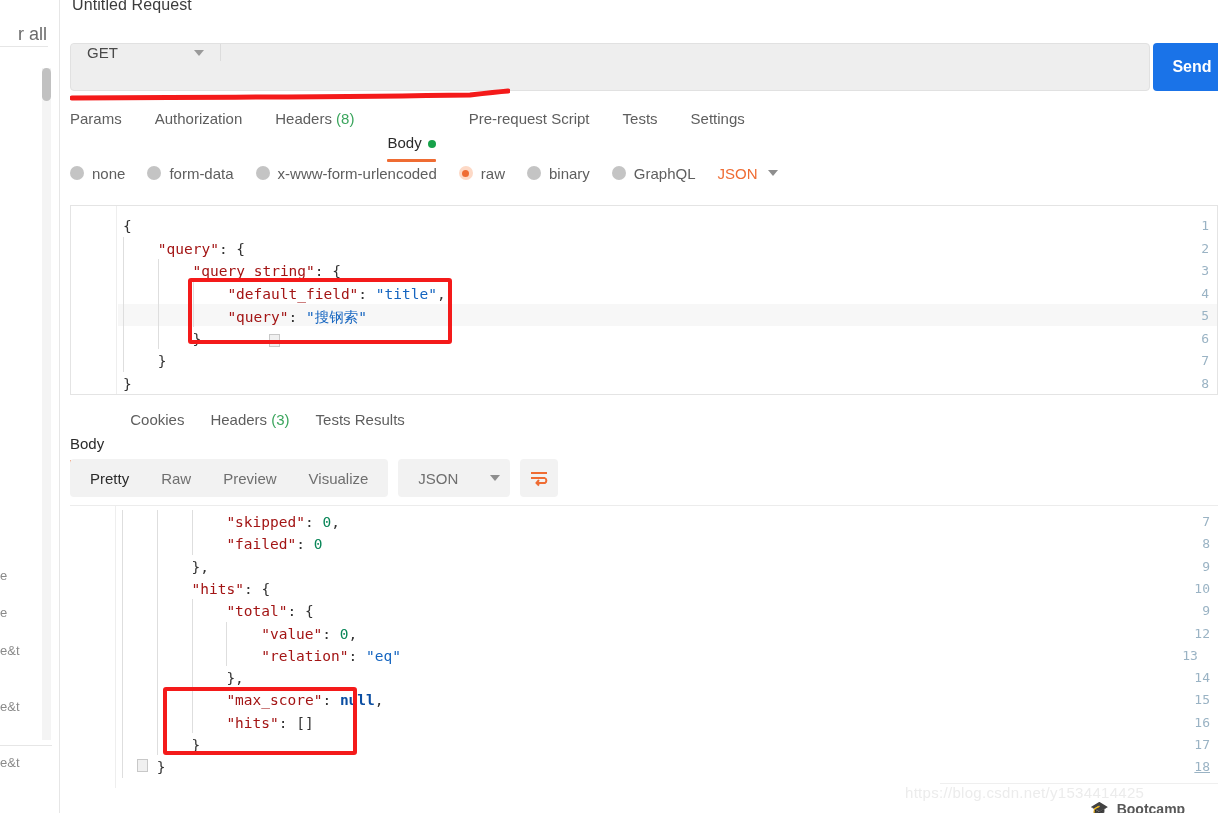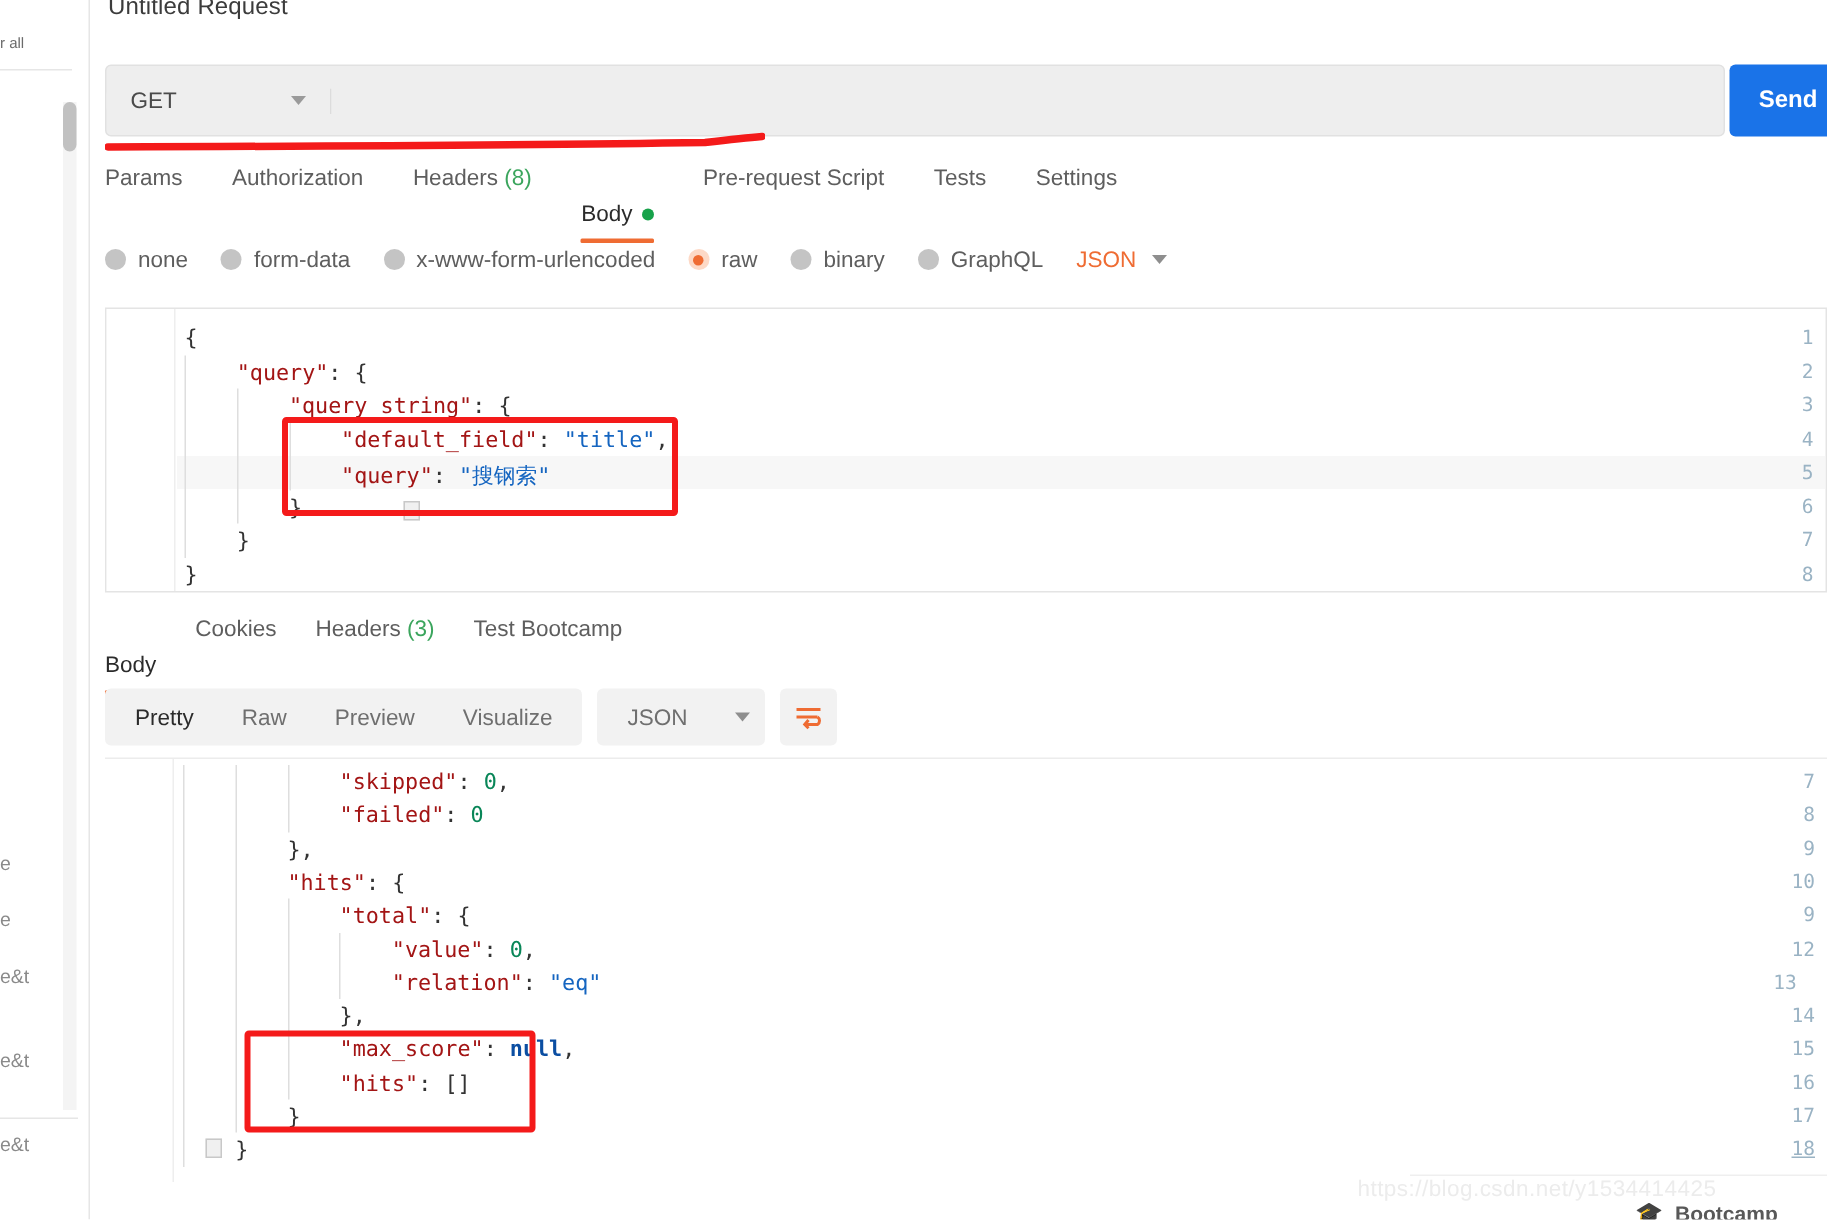--- a/index.html
+++ b/index.html
@@ -21,22 +21,22 @@
     border-right:1px solid #e6e6e6;
     overflow:hidden;
   }
   .sb-top {
     position:absolute; left:0; top:0; width:48px; height:47px;
     border-bottom:1px solid #e6e6e6;
     background:#fff;
   }
   .sb-clear {
     position:absolute; left:0; top:24px; width:48px;
-    font-size:10px; color:#6b6b6b; white-space:nowrap;
-    text-align:left; padding-left:0px;
+    font-size:18px; color:#6b6b6b; white-space:nowrap;
+    text-align:left; padding-left:18px;
   }
   .sb-scroll-track {
     position:absolute; left:42px; top:68px; width:9px; height:672px;
     background:#f4f4f4;
   }
   .sb-scroll-thumb {
     position:absolute; left:42px; top:68px; width:9px; height:33px;
     background:#c1c1c1; border-radius:5px;
   }
   .sb-item {
@@ -58,21 +58,21 @@
     position:absolute; left:12px; top:-4px;
     font-size:16px; color:#3c3c3c;
     letter-spacing:.1px;
   }
 
   
   .url-row {
     position:absolute; left:10px; top:43px; width:1080px; height:48px;
     border:1px solid #e1e1e1; border-radius:4px;
     background:#eeeeee;
-    display:flex; align-items:center;
+    display:flex; align-items:flex-start;
   }
   .method-box {
     width:150px; display:flex; align-items:center;
     padding:0 16px; border-right:1px solid #dcdcdc;
     background:#eeeeee; border-radius:4px 0 0 4px;
     justify-content:space-between;
   }
   .method-label { font-size:15px; color:#4a4a4a; }
   .caret {
     width:0;height:0;
@@ -356,21 +356,21 @@
       <div class="code-line" style="top: 147px; left: 86.8px;"><span class="tok-punc">}</span></div>
       <div class="ln" style="top: 169.5px;">8</div>
       <div class="code-line" style="top: 169.5px; left: 52px;"><span class="tok-punc">}</span></div>
       <div class="fold-mark" style="left: 198px; top: 128px;"></div>
     </div>
 
   <div class="resp-tabs" id="resp-tabs">
       <div class="rtab active" style="margin-right: 26px;"><span>Body</span></div>
       <div class="rtab" style="margin-right: 26px;"><span>Cookies</span></div>
       <div class="rtab" style="margin-right: 26px;"><span>Headers</span><span class="cnt"> (3)</span></div>
-      <div class="rtab" style="margin-right: 26px;"><span>Test Bootcamp</span></div>
+      <div class="rtab" style="margin-right: 26px;"><span>Tests Results</span></div>
     </div>
 
 
   <div class="resp-toolbar">
     <div class="seg" id="view-modes">
         <div class="seg-item active">Pretty</div>
         <div class="seg-item">Raw</div>
         <div class="seg-item">Preview</div>
         <div class="seg-item">Visualize</div>
       </div>

